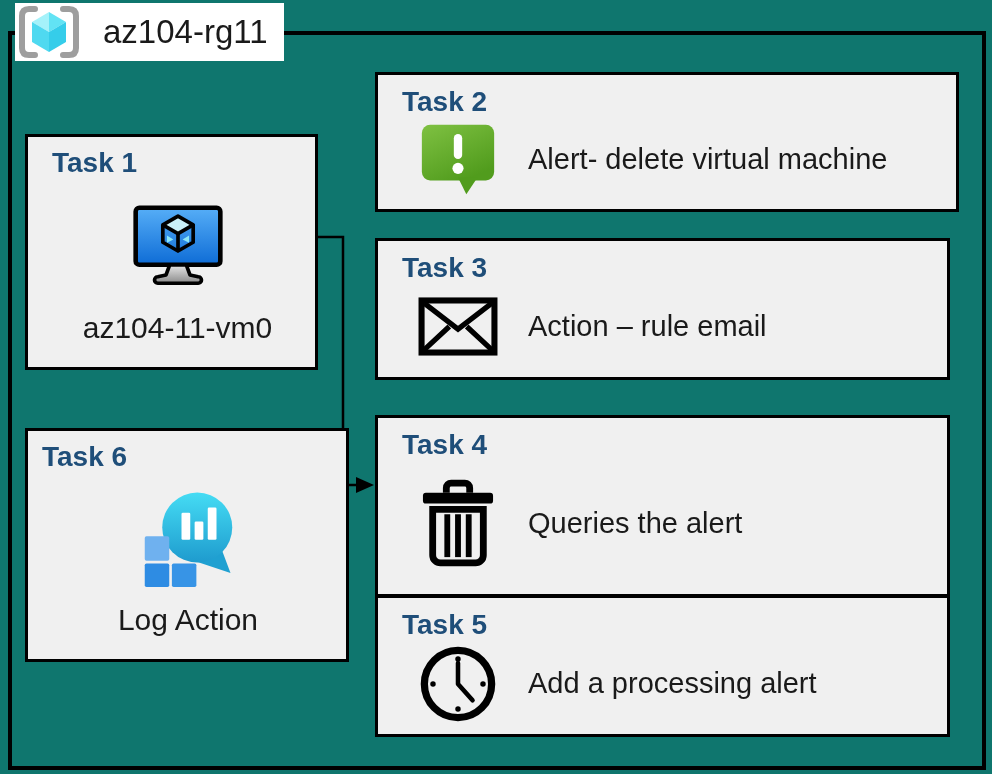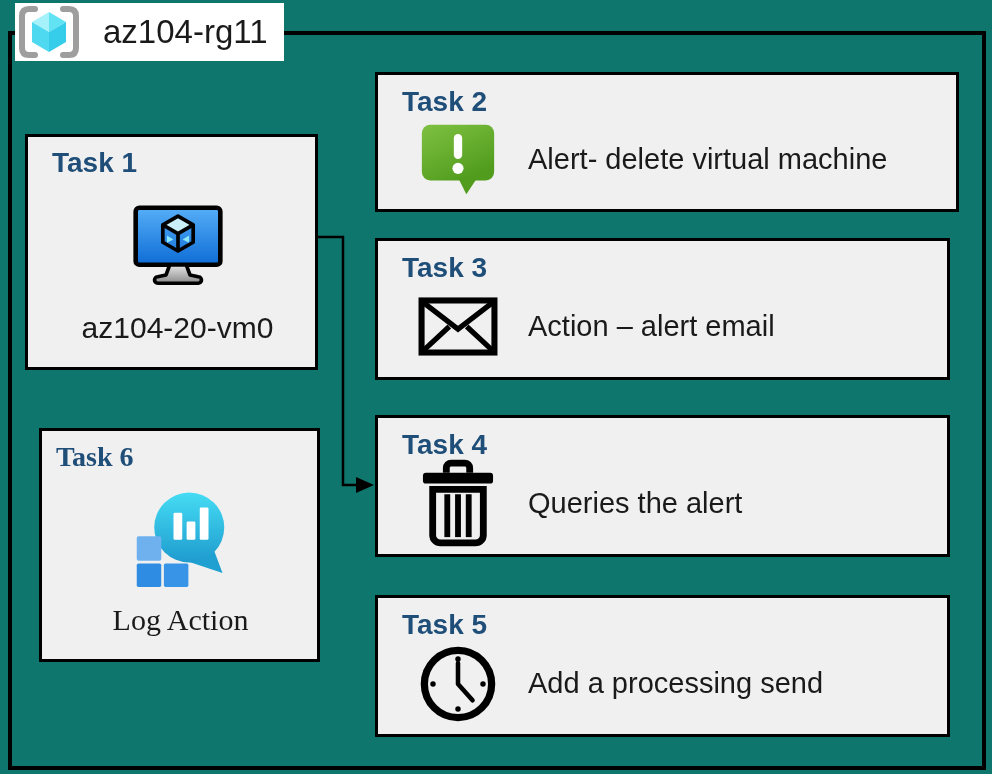--- a/index.html
+++ b/index.html
@@ -76,24 +76,24 @@
         </defs>
         <rect x="4" y="4" width="92" height="62" rx="4" fill="url(#vmScreen)" stroke="#000" stroke-width="5"></rect>
         <path d="M41 66 L59 66 L63 77 L72 79 A3.5 3.5 0 0 1 72 86 L28 86 A3.5 3.5 0 0 1 28 79 L37 77 Z" fill="url(#vmStand)" stroke="#000" stroke-width="4" stroke-linejoin="round"></path>
         <polygon points="50,13 66.5,22.5 50,32 33.5,22.5" fill="#c9f0f8" stroke="#000" stroke-width="4" stroke-linejoin="round"></polygon>
         <path d="M33.5 22.5 V41.5 L50 51 L66.5 41.5 V22.5" fill="none" stroke="#000" stroke-width="4" stroke-linejoin="round"></path>
         <path d="M50 32 V51" stroke="#000" stroke-width="4"></path>
         <polygon points="38,34 45,38.5 38,42" fill="#8ee7f5"></polygon>
         <polygon points="62,34 55,38.5 62,42" fill="#8ee7f5"></polygon>
       </svg>
     </div>
-    <div class="task-caption">az104-20-vm0</div>
+    <div class="task-caption">az104-11-vm0</div>
   </div>
 
-  <div class="task-box tb-left" style="left:39px;top:428px;width:281px;height:234px;font-family:Liberation Serif, serif;">
+  <div class="task-box tb-left" style="left:25px;top:428px;width:324px;height:234px;">
     <div class="task-header">Task 6</div>
     <div class="icon-area">
       <svg width="91" height="98" viewBox="0 0 104 112">
         <defs>
           <linearGradient id="logTeal" x1="0" y1="0" x2="0" y2="1">
             <stop offset="0" stop-color="#45DCF4"></stop>
               <stop offset="1" stop-color="#1E9BCE"></stop>
           </linearGradient>
         </defs>
         <polygon points="88,64 100,96 58,82" fill="#1fa0d1"></polygon>
@@ -133,25 +133,25 @@
   <div class="task-box tb-right" style="left:375px;top:238px;width:575px;height:142px;">
     <div class="task-header">Task 3</div>
     <div class="task-row">
       <div class="icon-cell">
         <svg width="80" height="59" viewBox="0 0 92 68">
           <rect x="4" y="4" width="84" height="60" fill="none" stroke="#000" stroke-width="7"></rect>
           <path d="M7 7 L46 37 L85 7" fill="none" stroke="#000" stroke-width="6"></path>
           <path d="M7 61 L36 34 M85 61 L56 34" fill="none" stroke="#000" stroke-width="6"></path>
         </svg>
       </div>
-      <div class="task-text">Action – alert email</div>
+      <div class="task-text">Action – rule email</div>
     </div>
   </div>
 
-  <div class="task-box tb-right" style="left:375px;top:415px;width:575px;height:142px;">
+  <div class="task-box tb-right" style="left:375px;top:415px;width:575px;height:182px;">
     <div class="task-header">Task 4</div>
     <div class="task-row">
       <div class="icon-cell">
         <svg width="74" height="90" viewBox="0 0 76 92">
           <path d="M26 14 V9 a5 5 0 0 1 5 -5 h14 a5 5 0 0 1 5 5 v5" fill="none" stroke="#000" stroke-width="7"></path>
           <rect x="2" y="14" width="72" height="11" rx="3" fill="#000"></rect>
           <path d="M12 31 h52 v47 a8 8 0 0 1 -8 8 H20 a8 8 0 0 1 -8 -8 Z" fill="none" stroke="#000" stroke-width="7"></path>
           <rect x="24" y="36" width="6" height="44" fill="#000"></rect>
           <rect x="35" y="36" width="6" height="44" fill="#000"></rect>
           <rect x="46" y="36" width="6" height="44" fill="#000"></rect>
@@ -167,17 +167,17 @@
       <div class="icon-cell">
         <svg width="80" height="80" viewBox="0 0 88 88">
           <circle cx="44" cy="44" r="37" fill="none" stroke="#000" stroke-width="8"></circle>
           <circle cx="44" cy="16.5" r="3" fill="#000"></circle>
           <circle cx="71.5" cy="44" r="3" fill="#000"></circle>
           <circle cx="44" cy="71.5" r="3" fill="#000"></circle>
           <circle cx="16.5" cy="44" r="3" fill="#000"></circle>
           <path d="M44 21 V44 L60 62" fill="none" stroke="#000" stroke-width="5" stroke-linecap="round" stroke-linejoin="round"></path>
         </svg>
       </div>
-      <div class="task-text">Add a processing send</div>
+      <div class="task-text">Add a processing alert</div>
     </div>
   </div>
 
 </div>
 
 </body></html>

